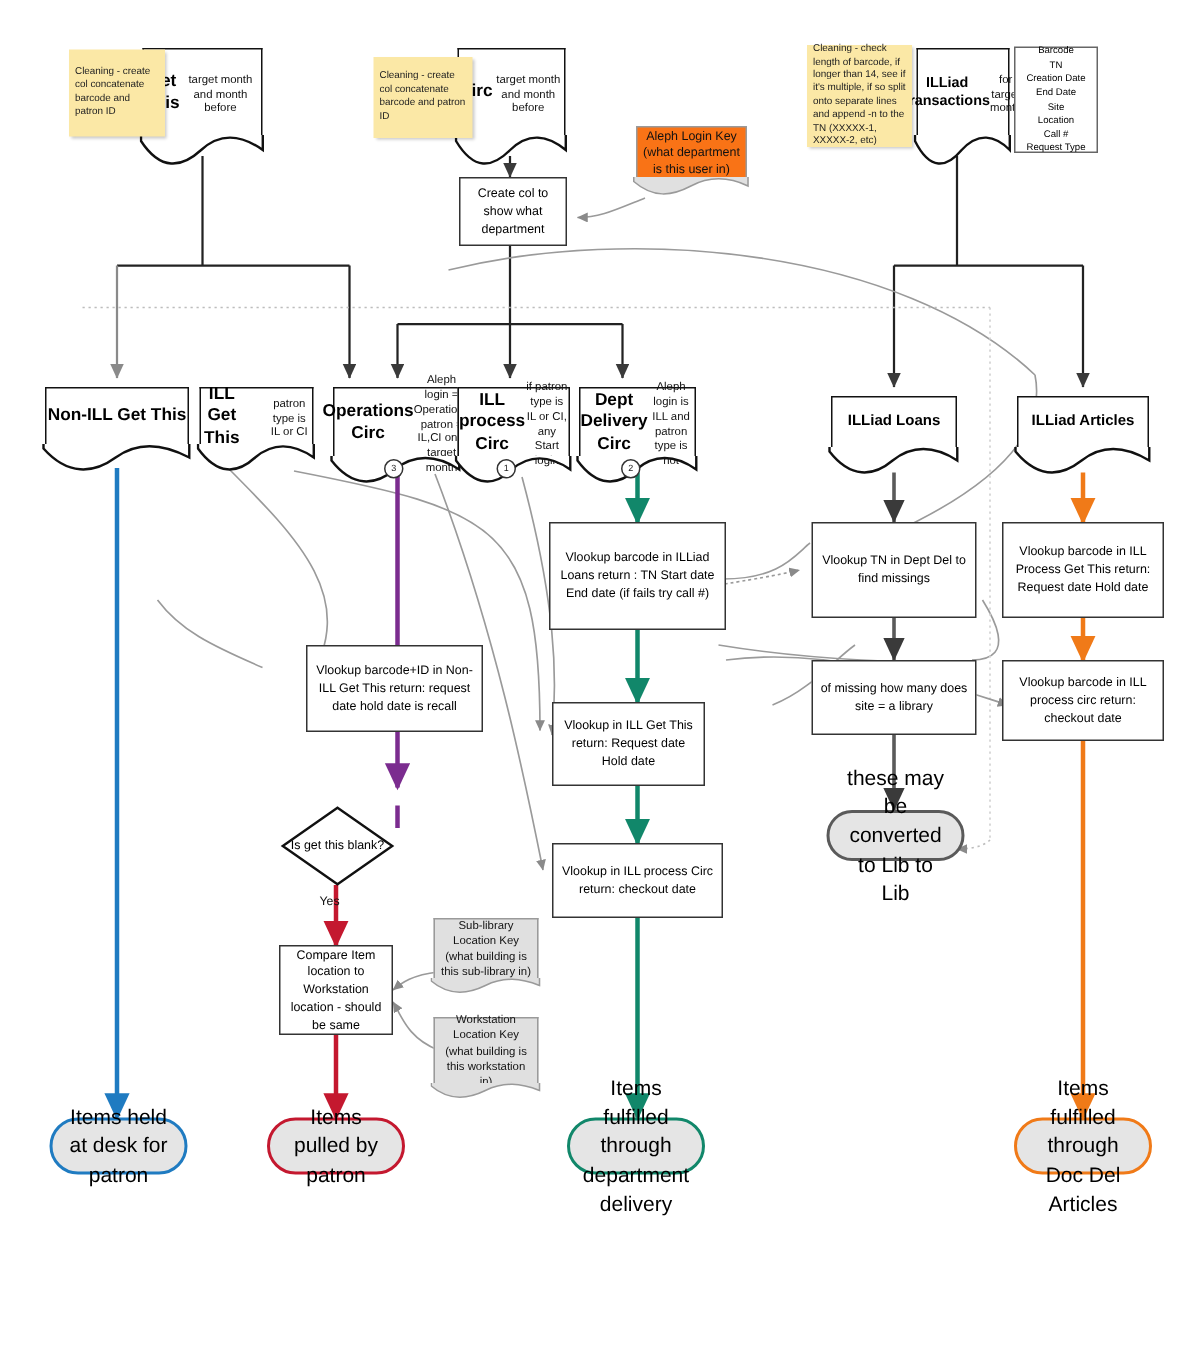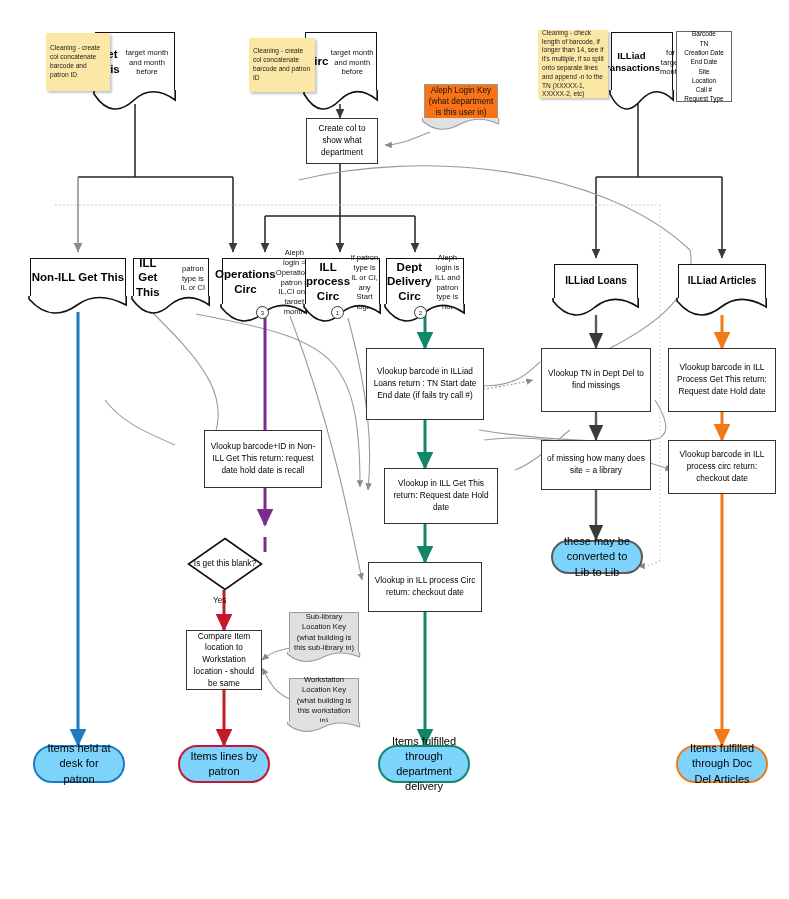--- a/index.html
+++ b/index.html
@@ -20,22 +20,22 @@
   .note{background:#fbe8a6;font-size:6.6px;line-height:1.33;padding:5px 4px;color:#222;
         box-shadow:1.5px 1.5px 2px rgba(0,0,0,.22);}
   .keynote{background:#e0e0e0;font-size:8.3px;line-height:1.32;color:#111;}
   .fieldbox{background:#fff;border:1px solid #666;font-size:6.4px;line-height:1.45;}
   .diamond-wrap{position:absolute;}
   .diamond{position:absolute;left:0;top:0;}
   .diamond-label{position:absolute;left:0;top:0;width:100%;height:100%;
        display:flex;align-items:center;justify-content:center;text-align:center;
        font-size:8.3px;line-height:1.35;}
   .term{position:absolute;box-sizing:border-box;border-radius:20px;border:2.4px solid #333;
-        background:#7dd3fc;display:flex;align-items:center;justify-content:center;
-        text-align:center;font-size:11px;line-height:1.38;padding:3px 8px;}
+        background:#e5e5e5;display:flex;align-items:center;justify-content:center;
+        text-align:center;font-size:14px;line-height:1.38;padding:3px 8px;}
   .circnum{position:absolute;width:11px;height:11px;border:1px solid #333;border-radius:50%;
            font-size:6px;display:flex;align-items:center;justify-content:center;background:#fff;color:#222;}
   .elabel{position:absolute;font-size:8.2px;color:#111;}
 </style>
 </head>
 <body>
 
 <div id="canvas">
 
   <svg id="edges" viewBox="0 0 789 899">
@@ -265,21 +265,21 @@
   </div>
 
   <div class="node proc" style="left:204px;top:430px;width:118px;height:58px;">
     <span>Vlookup barcode+ID in Non-ILL Get This return: request date hold date is recall</span>
   </div>
 
   <div class="node proc" style="left:366px;top:348px;width:118px;height:72px;">
     <span>Vlookup barcode in ILLiad Loans return : TN Start date End date (if fails try call #)</span>
   </div>
 
-  <div class="node proc" style="left:384px;top:468px;width:114px;height:56px;">
+  <div class="node proc" style="left:368px;top:468px;width:102px;height:56px;">
     <span>Vlookup in ILL Get This return: Request date Hold date</span>
   </div>
 
   <div class="node proc" style="left:368px;top:562px;width:114px;height:50px;">
     <span>Vlookup in ILL process Circ return: checkout date</span>
   </div>
 
   <div class="node proc" style="left:541px;top:348px;width:110px;height:64px;">
     <span>Vlookup TN in Dept Del to find missings</span>
   </div>
@@ -327,21 +327,21 @@
     </div>
     <svg class="doc-tail" style="top:44px;height:10px;" viewBox="0 0 72 10" preserveAspectRatio="none">
       <path d="M0.5,0 L0.5,2 C12,12 24,11 36,5 C48,-1 59,0 71.5,5 L71.5,0" fill="#e0e0e0" stroke="#9a9a9a" stroke-width="1"></path>
     </svg>
   </div>
 
   <div class="term" style="left:33px;top:745px;width:92px;height:38px;border-color:#1f7bc1;">
     <span>Items held at desk for patron</span>
   </div>
   <div class="term" style="left:178px;top:745px;width:92px;height:38px;border-color:#c4182f;">
-    <span>Items lines by patron</span>
+    <span>Items pulled by patron</span>
   </div>
   <div class="term" style="left:378px;top:745px;width:92px;height:38px;border-color:#11876a;">
     <span>Items fulfilled through department delivery</span>
   </div>
   <div class="term" style="left:676px;top:745px;width:92px;height:38px;border-color:#f07a18;">
     <span>Items fulfilled through Doc Del Articles</span>
   </div>
 
 </div>
 

